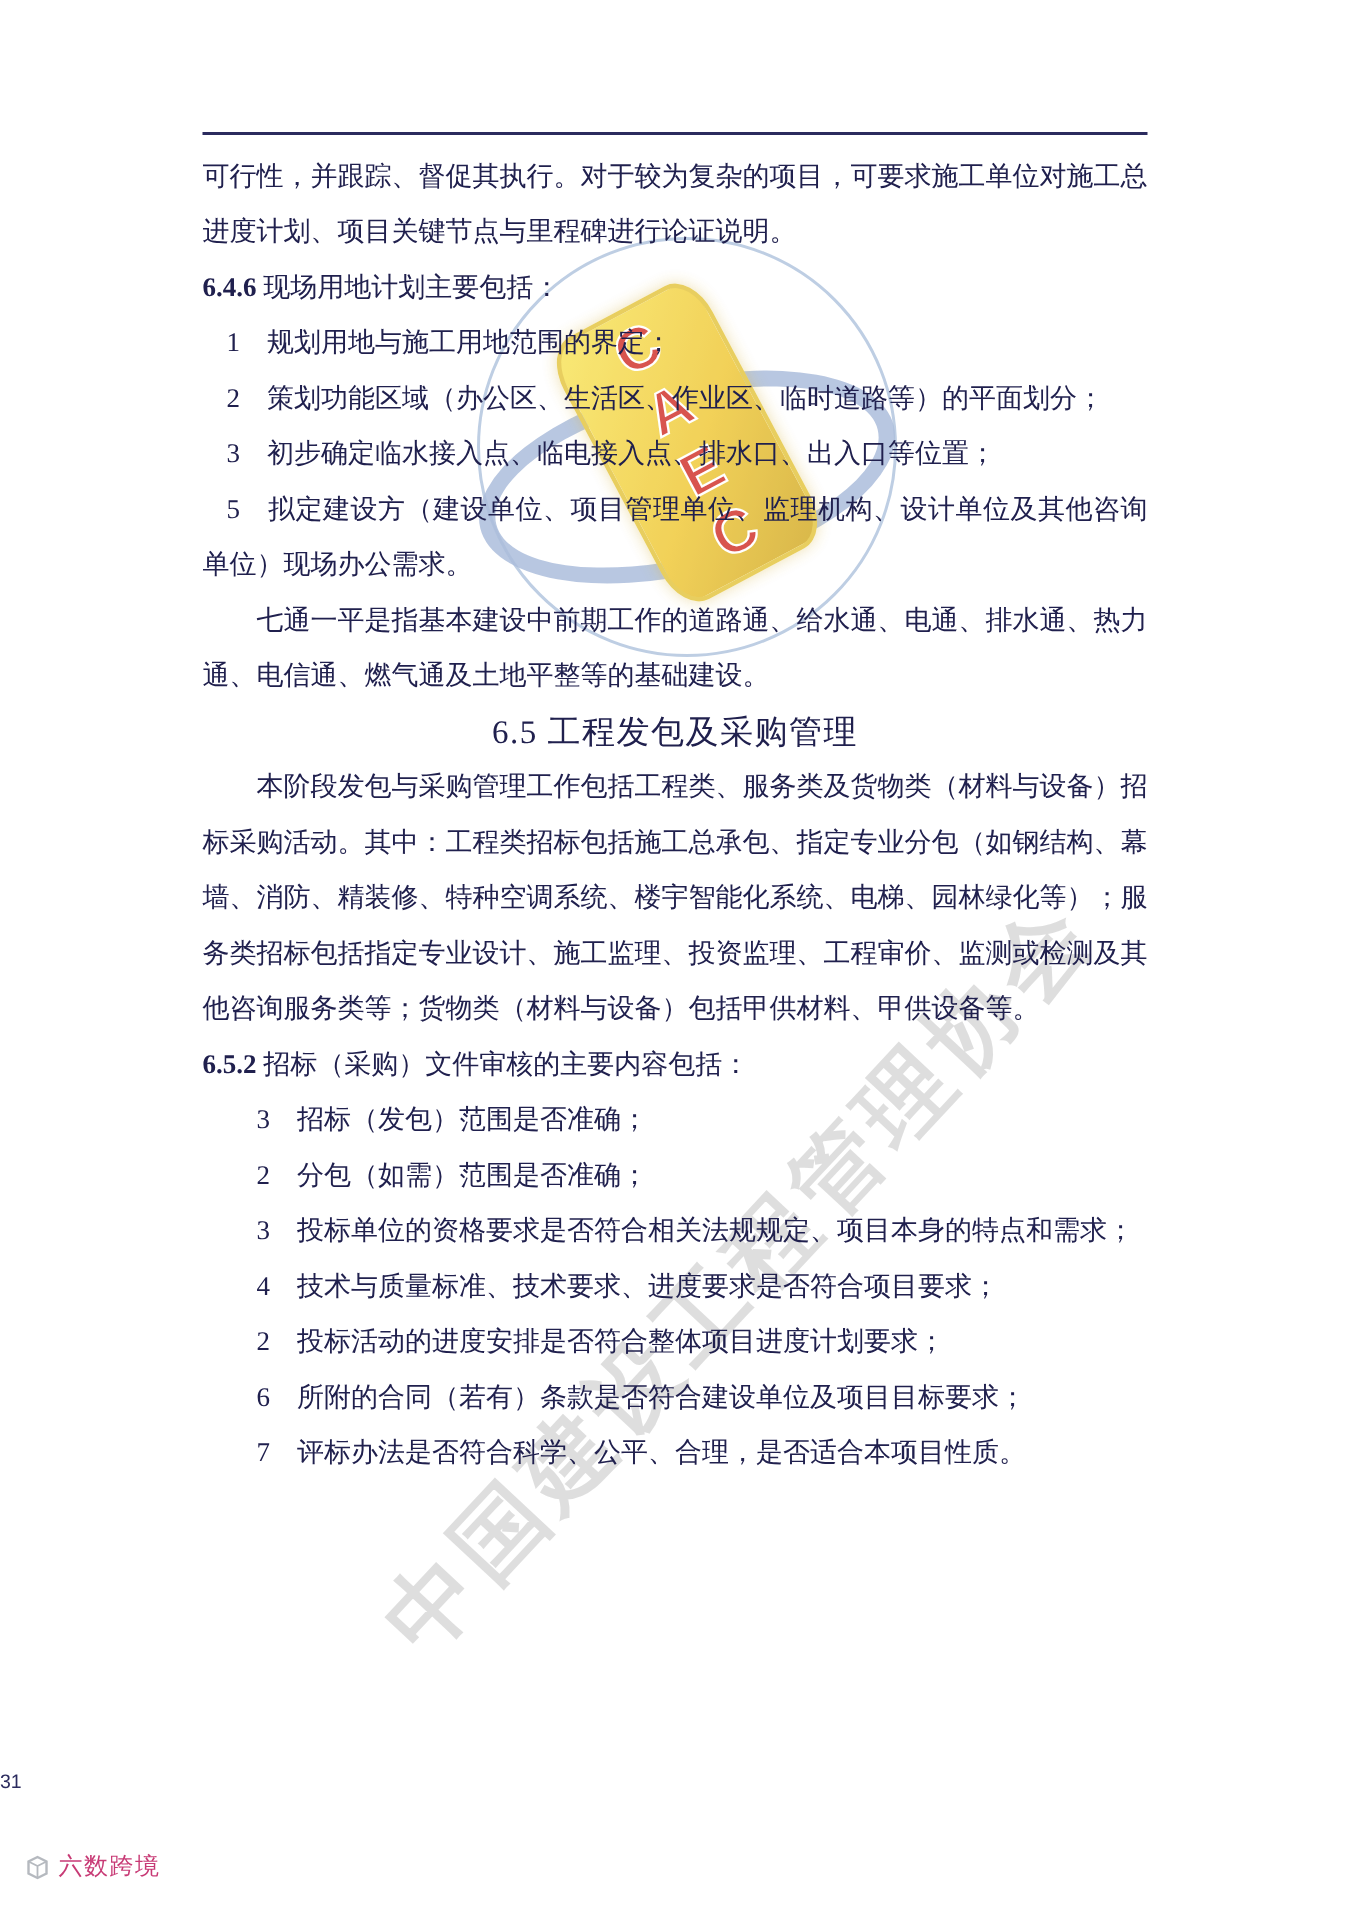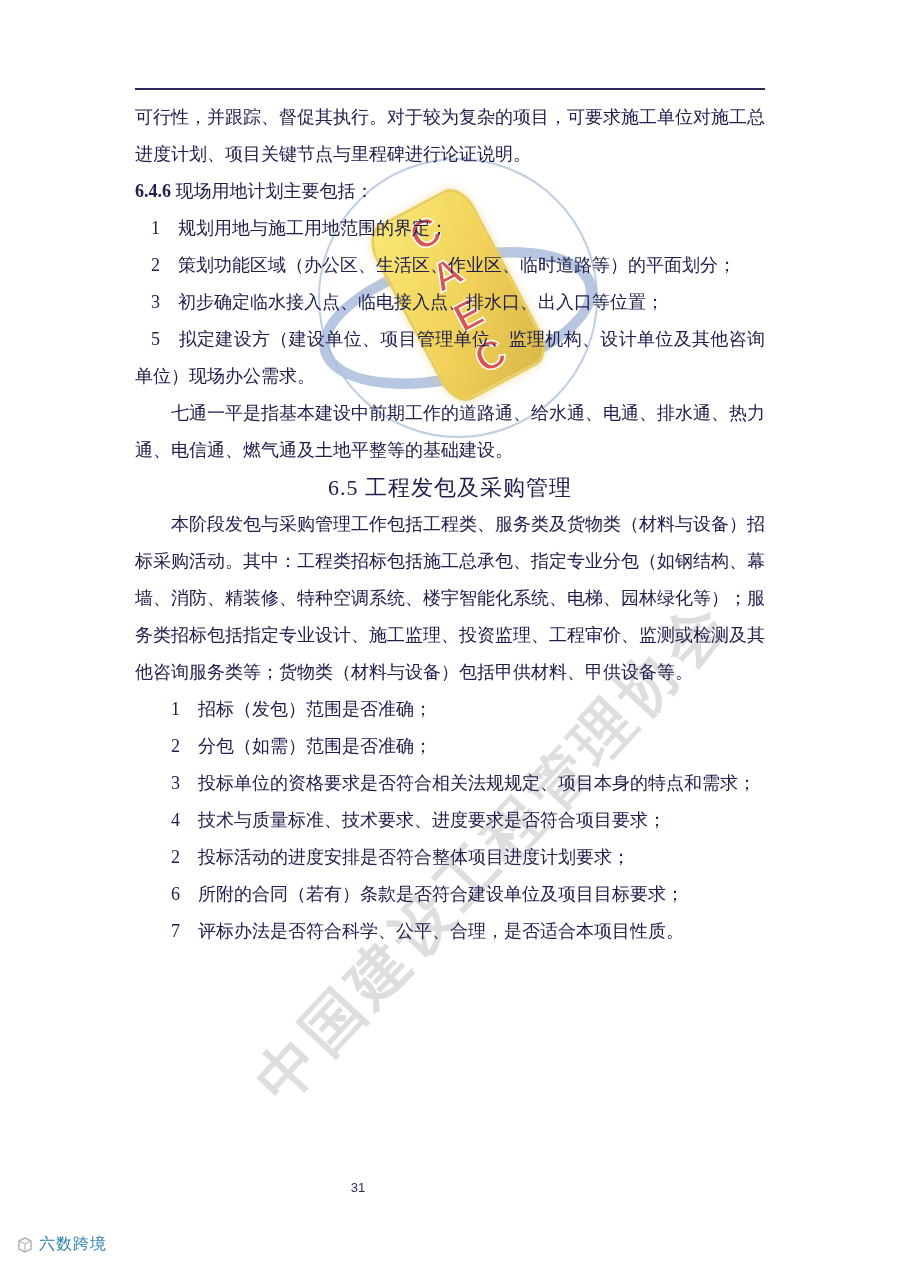--- a/index.html
+++ b/index.html
@@ -68,27 +68,27 @@
   .clause b { font-weight:bold; }
 
   .section-heading {
     text-align:center; font-weight:normal; font-size:22px;
     margin:18px 0 20px 0; text-indent:0; letter-spacing:1px;
   }
 
   
   .page-number {
     position:absolute; left:0; top:1180px; width:716px; z-index:2;
-    text-align:center; font-size:13px; color:#2b2b5e;
+    font-size:13px; color:#2b2b5e;
     font-family:"Liberation Sans","DejaVu Sans",sans-serif;
   }
   .brand-wm {
     position:absolute; left:16px; top:1234px; z-index:2;
     display:flex; align-items:center; gap:5px;
-    color:#0369a1; opacity:.85;
+    color:#be185d; opacity:.85;
     font-family:"Liberation Sans","DejaVu Sans",sans-serif;
     font-size:16px; letter-spacing:1px;
   }
   .brand-wm svg { display:block; }
 </style>
 </head>
 <body>
 
 <div class="page">
 
@@ -115,22 +115,23 @@
     <p class="li-1">2　策划功能区域（办公区、生活区、作业区、临时道路等）的平面划分；</p>
     <p class="li-1">3　初步确定临水接入点、临电接入点、排水口、出入口等位置；</p>
     <p class="li-1">5　拟定建设方（建设单位、项目管理单位、监理机构、设计单位及其他咨询单位）现场办公需求。</p>
 
     <p class="indent2">七通一平是指基本建设中前期工作的道路通、给水通、电通、排水通、热力通、电信通、燃气通及土地平整等的基础建设。</p>
 
     <p class="section-heading">6.5 工程发包及采购管理</p>
 
     <p class="indent2">本阶段发包与采购管理工作包括工程类、服务类及货物类（材料与设备）招标采购活动。其中：工程类招标包括施工总承包、指定专业分包（如钢结构、幕墙、消防、精装修、特种空调系统、楼宇智能化系统、电梯、园林绿化等）；服务类招标包括指定专业设计、施工监理、投资监理、工程审价、监测或检测及其他咨询服务类等；货物类（材料与设备）包括甲供材料、甲供设备等。</p>
 
+    <p class="clause"><b>6.5.2</b><span> 招标（采购）文件审核的主要内容包括：</span></p>
 
-    <p class="li-2">1　招标（发包）范围是否准确；</p>
+    <p class="li-2">3　招标（发包）范围是否准确；</p>
     <p class="li-2">2　分包（如需）范围是否准确；</p>
     <p class="li-2">3　投标单位的资格要求是否符合相关法规规定、项目本身的特点和需求；</p>
     <p class="li-2">4　技术与质量标准、技术要求、进度要求是否符合项目要求；</p>
     <p class="li-2">2　投标活动的进度安排是否符合整体项目进度计划要求；</p>
     <p class="li-2">6　所附的合同（若有）条款是否符合建设单位及项目目标要求；</p>
     <p class="li-2">7　评标办法是否符合科学、公平、合理，是否适合本项目性质。</p>
 
 
   </div>
 

